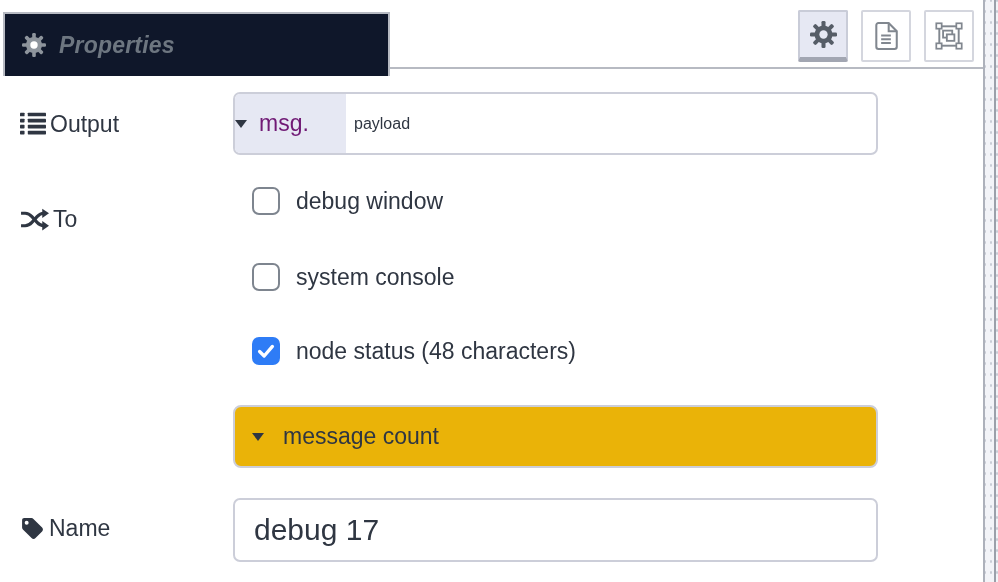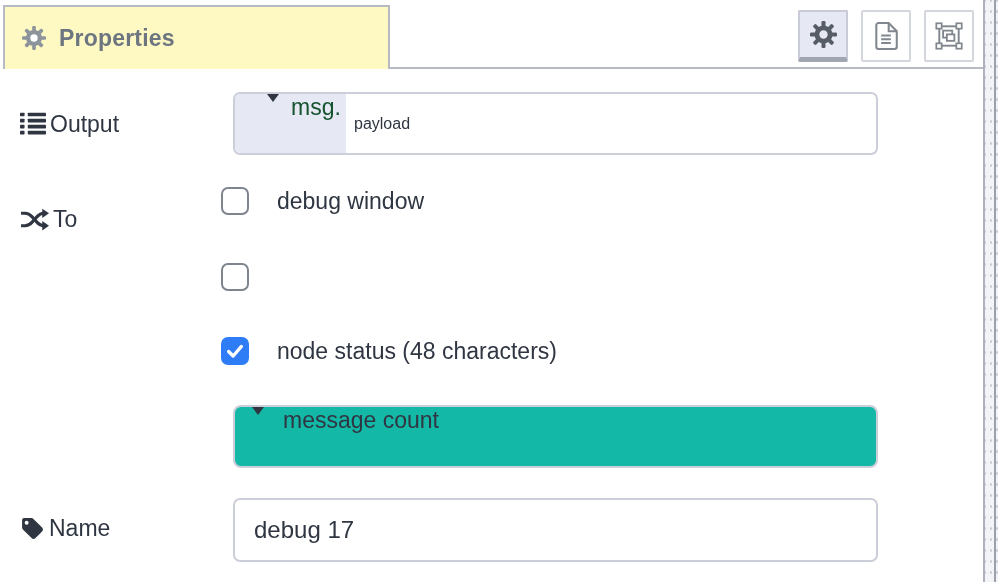--- a/index.html
+++ b/index.html
@@ -17,24 +17,24 @@
     background-image: radial-gradient(circle, #c9ccd5 1px, transparent 1.4px);
     background-size: 6px 11px; background-position: 3px 6px;
     border-left:2px solid #adb1bb;
   }
   .edge-strip .inner-line {
     position:absolute; right:2px; top:0; width:2px; height:582px; background:#9ba0aa;
   }
 
   
   .tab {
-    position:absolute; left:3px; top:5px; width:387px; height:64px;
-    background:#fef9c3;
+    position:absolute; left:3px; top:12px; width:387px; height:64px;
+    background:#0f172a;
     border:2px solid #b7bac2; border-bottom:none;
-    display:flex; align-items:center; gap:13px; padding-left:17px;
+    display:flex; align-items:center; gap:13px; padding-left:17px;font-style:italic;
   }
   .tab-label { font-size:23px; font-weight:bold; color:#6d7680; letter-spacing:.2px; }
   .tabbar-line { position:absolute; left:390px; top:67px; width:593px; height:2px; background:#b7bac2; }
 
   .toolbar { position:absolute; left:798px; top:10px; display:flex; gap:13px; }
   .tb-btn {
     width:50px; height:52px; background:#fff; border:2px solid #d4d6de; border-radius:2px;
     display:flex; align-items:center; justify-content:center; cursor:pointer; padding:0;
   }
   .tb-btn.selected {
@@ -49,59 +49,59 @@
   .fl-icon { display:flex; align-items:center; }
 
   
   .typedinput {
     position:absolute; left:233px; top:92px; width:645px; height:63px;
     border:2px solid #ccced9; border-radius:7px; background:#fff;
     display:flex; align-items:stretch; overflow:hidden;
   }
   .ti-btn {
     width:111px; background:#e6e8f3; border:none; cursor:pointer;
-    display:flex; align-items:flex-start; gap:12px; padding-left:32px;
-    font-family:inherit; font-size:23px; color:#14532d;
+    display:flex; align-items:center; gap:12px; padding-left:0;
+    font-family:inherit; font-size:23px; color:#701a75;
   }
   .ti-value {
     flex:1; border:none; outline:none; background:transparent;
     font-family:inherit; font-size:16px; color:#2f3642; padding-left:8px;
   }
   .caret {
     width:0; height:0; flex:none;
     border-left:6px solid transparent; border-right:6px solid transparent;
     border-top:8px solid #2f3642;
   }
 
   
   .check-row {
-    position:absolute; left:221px; display:flex; align-items:center; gap:28px; cursor:pointer;
+    position:absolute; left:252px; display:flex; align-items:center; gap:16px; cursor:pointer;
   }
   .checkbox {
     width:28px; height:28px; border:2px solid #7e858f; border-radius:7px; background:#fff;
     display:flex; align-items:center; justify-content:center; flex:none;
   }
   .checkbox svg { display:none; }
   .checkbox.checked { background:#2e7cf6; border-color:#2e7cf6; }
   .checkbox.checked svg { display:block; }
   .check-label { font-size:23px; color:#2f3642; }
 
   
   .dropdown {
     position:absolute; left:233px; top:405px; width:645px; height:63px;
-    background:#14b8a6; border:2px solid #ccced9; border-radius:8px; cursor:pointer;
-    display:flex; gap:19px; padding-left:17px;
+    background:#eab308; border:2px solid #ccced9; border-radius:8px; cursor:pointer;
+    display:flex; align-items:center; gap:19px; padding-left:17px;
     font-family:inherit; font-size:23px; color:#2f3642;
   }
 
   
   .text-input {
     position:absolute; left:233px; top:498px; width:645px; height:64px;
     border:2px solid #ccced9; border-radius:7px; background:#fff;
-    font-family:inherit; font-size:24px; color:#2f3642; padding-left:19px; outline:none;
+    font-family:inherit; font-size:30px; color:#2f3642; padding-left:19px; outline:none;
   }
 </style>
 </head>
 <body>
 
 <div class="stage">
 
   <div class="edge-strip">
     <div class="inner-line"></div>
   </div>
@@ -215,20 +215,21 @@
     <span class="checkbox">
       
     </span>
     <span class="check-label">debug window</span>
   </div>
 
   <div class="check-row" style="top:263px">
     <span class="checkbox">
       
     </span>
+    <span class="check-label">system console</span>
   </div>
 
   <div class="check-row" style="top:337px">
     <span class="checkbox checked">
       <svg width="22" height="22" viewBox="0 0 24 24">
           <polyline points="5,12.5 10,17.5 19,7" fill="none" stroke="#fff" stroke-width="3.6" stroke-linecap="round" stroke-linejoin="round"></polyline>
         </svg>
     </span>
     <span class="check-label">node status (48 characters)</span>
   </div>

